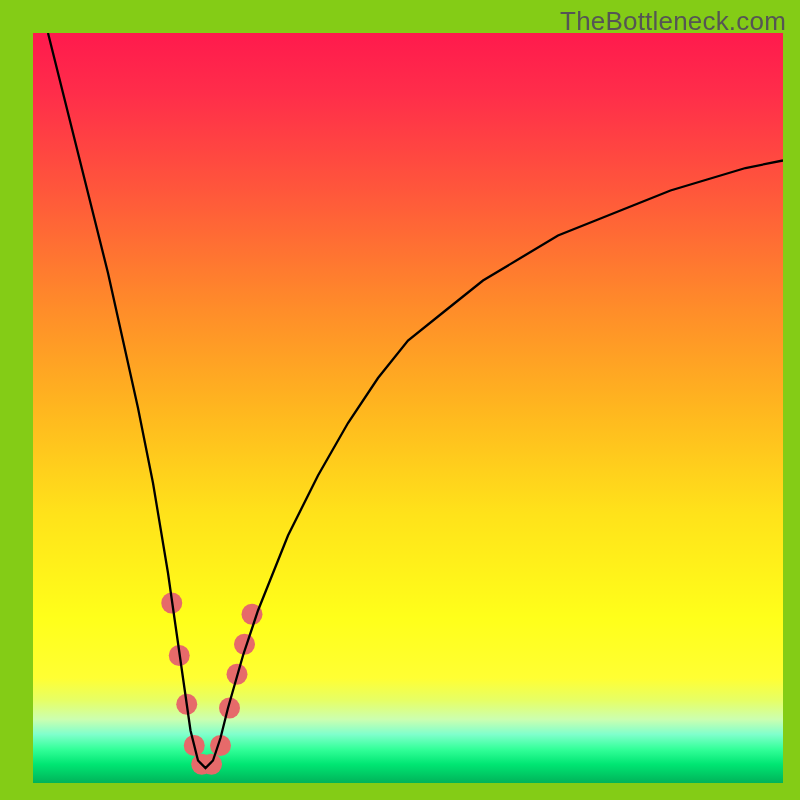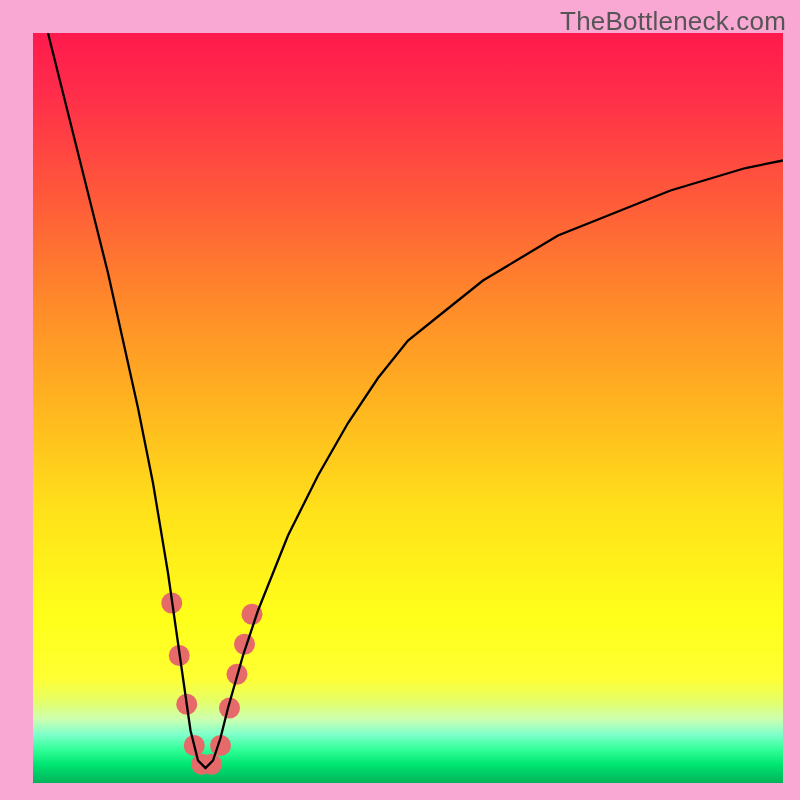--- a/index.html
+++ b/index.html
@@ -10,21 +10,21 @@
     overflow: hidden;
     background: #000;
     font-family: Arial, Helvetica, sans-serif;
   }
   .frame {
     position: absolute;
     top: 0;
     left: 0;
     width: 800px;
     height: 800px;
-    background: #f9a8d4;
+    background: #84cc16;
   }
   .plot {
     position: absolute;
     top: 33px;
     left: 33px;
     width: 750px;
     height: 750px;
     background: linear-gradient(to bottom,
       #ff1a4d 0%,
       #ff2d4a 8%,

